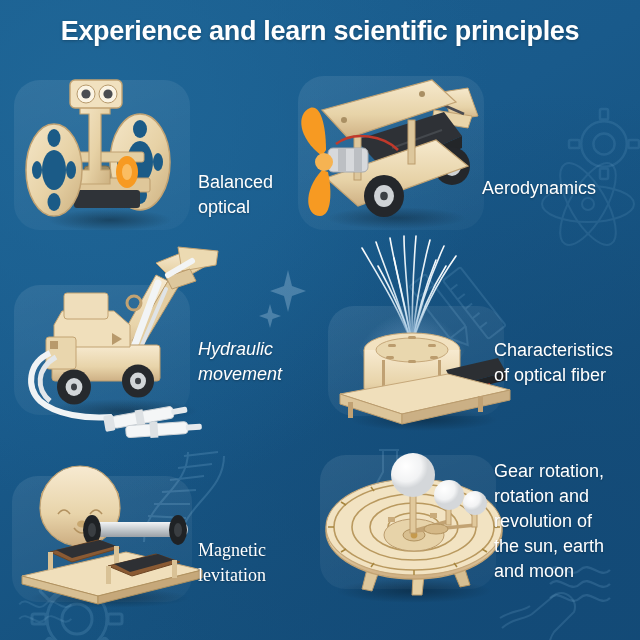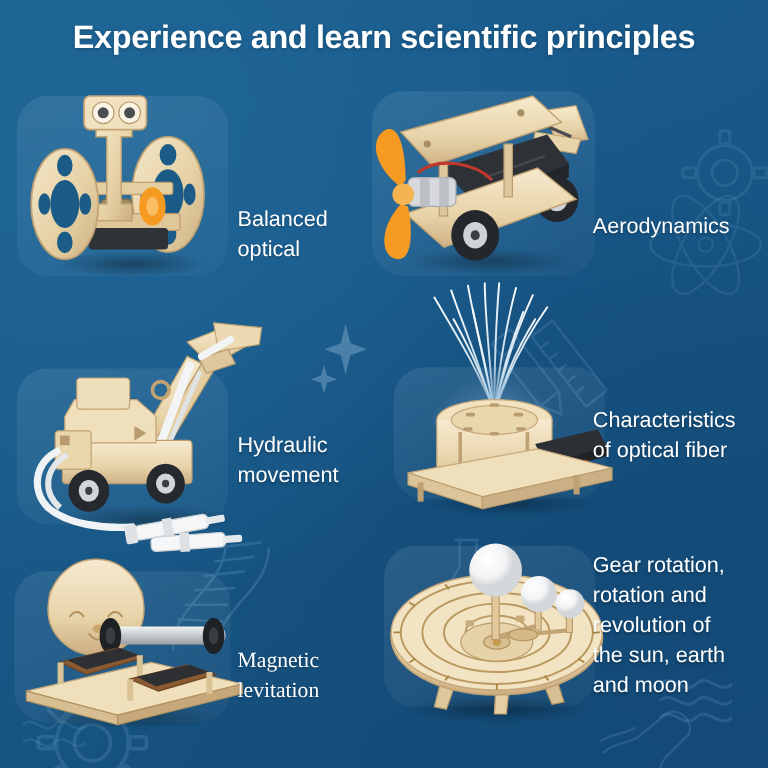--- a/index.html
+++ b/index.html
@@ -195,21 +195,21 @@
             <ellipse cx="32" cy="128" rx="6.5" ry="9" fill="#1b5b87"></ellipse>
             <ellipse cx="15" cy="96" rx="5" ry="9" fill="#1b5b87"></ellipse>
             <ellipse cx="49" cy="96" rx="5" ry="9" fill="#1b5b87"></ellipse>
           </g>
         </svg>
       </div>
       <div class="caption" style="left:198px;top:100px;width:120px;">Balanced
 optical</div>
     </div>
 
-    <div class="cell" style="left:320px;top:0;width:320px;height:190px;">
+    <div class="cell" style="left:308px;top:0;width:320px;height:190px;">
       <div class="photo-card" style="left:-10px;top:6px;width:186px;height:154px;"></div>
       <div class="art" style="left:-16px;top:4px;">
         <svg width="196" height="156" viewBox="0 0 196 156">
           <defs>
             <linearGradient id="wd2" x1="0" y1="0" x2="0" y2="1">
               <stop offset="0%" stop-color="#f6e9cd"></stop>
                 <stop offset="60%" stop-color="#e7d3a8"></stop>
               <stop offset="100%" stop-color="#cfb184"></stop>
             </linearGradient>
             <radialGradient id="shad2" cx="50%" cy="50%">
@@ -250,21 +250,21 @@
           <ellipse cx="32" cy="88" rx="9" ry="9" fill="#f6b352"></ellipse>
 
           <ellipse cx="92" cy="122" rx="20" ry="21" fill="#24272b"></ellipse>
           <ellipse cx="92" cy="122" rx="10" ry="11" fill="#cfd3d6"></ellipse>
           <ellipse cx="92" cy="122" rx="3.8" ry="4.2" fill="#3c4045"></ellipse>
         </svg>
       </div>
       <div class="caption" style="left:174px;top:106px;width:140px;">Aerodynamics</div>
     </div>
 
-    <div class="cell" style="left:0;top:201px;width:320px;height:190px;">
+    <div class="cell" style="left:0;top:179px;width:320px;height:190px;font-style:italic;">
       <div class="photo-card" style="left:14px;top:36px;width:176px;height:130px;"></div>
       <div class="art" style="left:16px;top:-8px;">
         <svg width="210" height="196" viewBox="0 0 210 196">
           <defs>
             <linearGradient id="wd3" x1="0" y1="0" x2="0" y2="1">
               <stop offset="0%" stop-color="#f7ead0"></stop>
                 <stop offset="60%" stop-color="#e8d4aa"></stop>
               <stop offset="100%" stop-color="#ceb085"></stop>
             </linearGradient>
             <radialGradient id="shad3" cx="50%" cy="50%">

